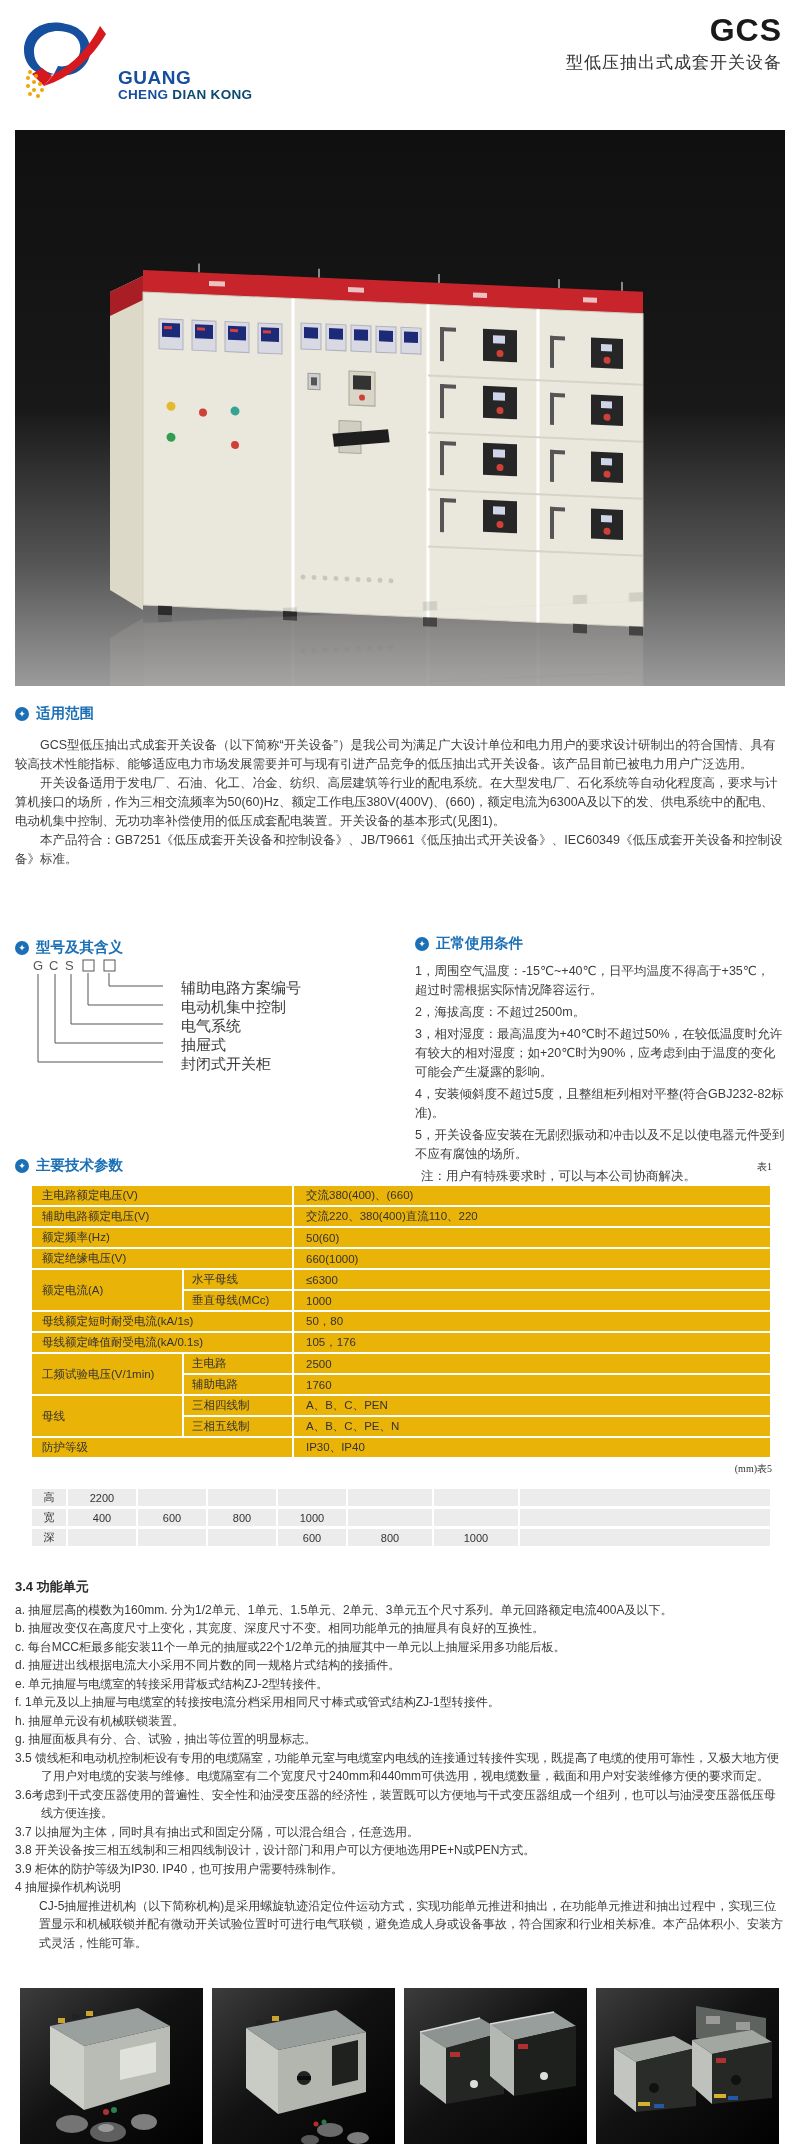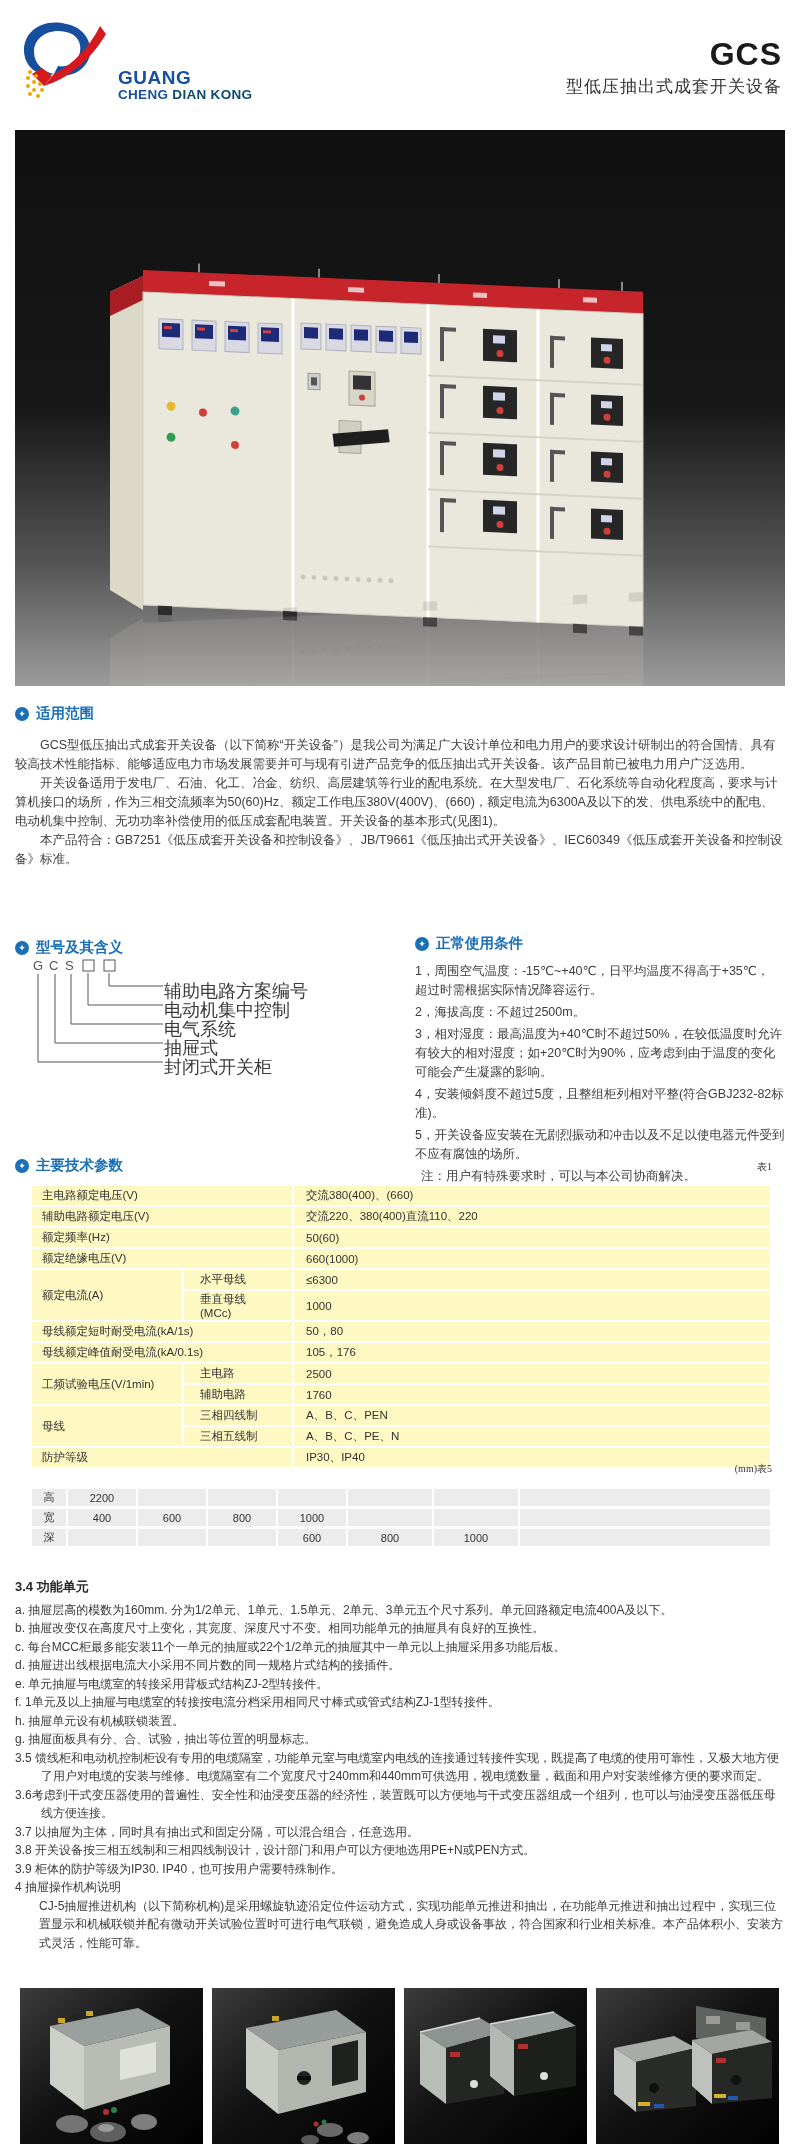--- a/index.html
+++ b/index.html
@@ -4,45 +4,45 @@
 <style>
   html,body{margin:0;padding:0;background:#fff;}
   .page{position:relative;width:800px;height:2144px;background:#fff;overflow:hidden;
         font-family:"Liberation Sans","DejaVu Sans",sans-serif;color:#3d3d3d;}
   
   .logo-svg{position:absolute;left:14px;top:16px;}
   .brand{position:absolute;left:118px;top:68px;line-height:1.05;}
   .brand .l1{font-size:19px;font-weight:bold;color:#164f9e;letter-spacing:.5px;}
   .brand .l2{font-size:13.5px;font-weight:bold;letter-spacing:.3px;}
   .brand .l2 .blue{color:#164f9e;} .brand .l2 .red{color:#0c4a6e;}
-  .title-block{position:absolute;right:18px;top:38px;text-align:right;}
+  .title-block{position:absolute;right:18px;top:14px;text-align:right;}
   .title-code{font-size:32px;font-weight:bold;color:#1a1a1a;letter-spacing:1px;line-height:1;}
   .title-sub{font-size:17px;color:#333;margin-top:5px;letter-spacing:1px;}
   
   .hero{position:absolute;left:15px;top:130px;width:770px;height:556px;}
   
   .sec-title{position:absolute;display:flex;align-items:center;gap:7px;
              color:#1a6fb5;font-size:14.5px;font-weight:bold;}
   .bullet{width:14px;height:14px;border-radius:50%;background:#1a6fb5;color:#fff;
           font-size:9px;line-height:14px;text-align:center;flex:0 0 14px;}
   .body-text{font-size:12.5px;line-height:19px;color:#3d3d3d;}
   .scope-paras{position:absolute;left:15px;top:736px;width:770px;}
   .scope-paras p{margin:0;text-indent:2em;}
   
   .model-diagram{position:absolute;left:15px;top:958px;width:380px;height:120px;}
-  .model-diagram .lbl{position:absolute;left:149px;font-size:18px;color:#3a3a3a;white-space:nowrap;}
+  .model-diagram .lbl{position:absolute;left:166px;font-size:15px;color:#3a3a3a;white-space:nowrap;}
   
   .cond{position:absolute;left:415px;top:962px;width:372px;}
   .cond div{margin-bottom:3px;}
   .cond .note{padding-left:6px;}
   
   .tbl-tag{position:absolute;font-size:10px;color:#333;font-family:Liberation Serif, serif;}
   table.params{position:absolute;left:30px;top:1184px;width:742px;border-collapse:separate;
                border-spacing:2px;font-size:11.5px;color:#333;}
-  table.params td{background:#fef9c3;height:17px;padding:1px 16px;}
+  table.params td{background:#eab308;height:17px;padding:1px 8px;}
   table.params td.lbl{padding-left:10px;}
   table.params td.val{padding-left:12px;}
   table.dims{position:absolute;left:30px;top:1486px;width:742px;border-collapse:separate;
              border-spacing:2px 3px;font-size:11px;color:#333;}
   table.dims td{background:#ececec;height:12px;padding:1px 2px;text-align:center;}
   
   .features{position:absolute;left:15px;top:1576px;width:772px;font-size:12px;line-height:18.5px;color:#3a3a3a;}
   .features .h{font-size:13px;font-weight:bold;color:#2a2a2a;margin:2px 0 4px 0;}
   .features .hang{padding-left:26px;text-indent:-26px;}
   .features .ind{padding-left:24px;}

